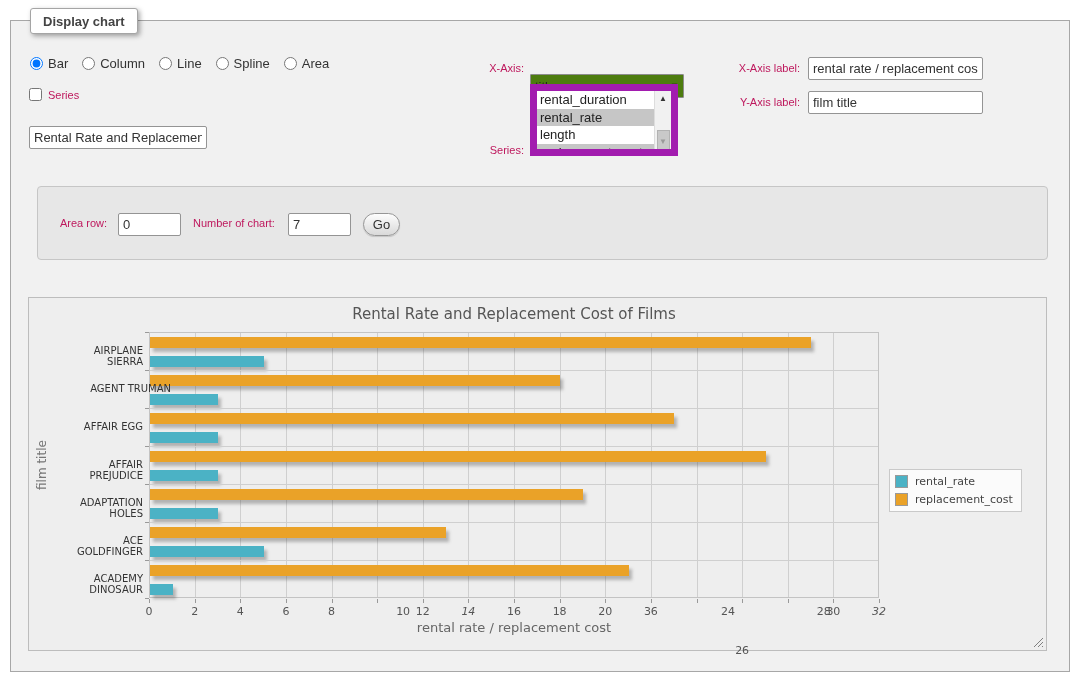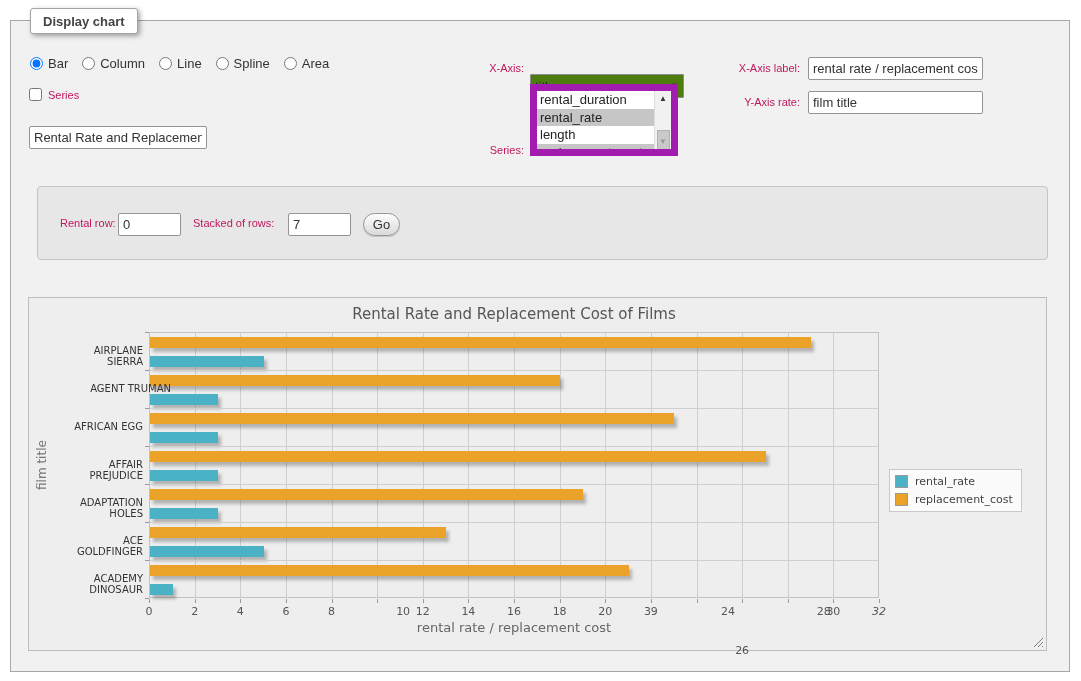--- a/index.html
+++ b/index.html
@@ -144,27 +144,27 @@
     </div>
   <div id="lbScroll">
     <span class="sb-arrow" style="top:0;color:#333;">▲</span>
     <div id="lbThumb"></div>
     <span class="sb-arrow" style="bottom:0;color:#9a9a9a;">▼</span>
   </div>
 </div>
 
 <span class="abs lbl rlbl" id="xFieldLbl">X-Axis label:</span>
 <input class="abs" type="text" id="xFieldInp" value="rental rate / replacement cost" style="">
-<span class="abs lbl rlbl" id="yFieldLbl">Y-Axis rate:</span>
+<span class="abs lbl rlbl" id="yFieldLbl">Y-Axis label:</span>
 <input class="abs" type="text" id="yFieldInp" value="film title" style="">
 
 <div class="abs" id="rowsPanel"></div>
-<span class="abs lbl" id="startLbl">Rental row:</span>
+<span class="abs lbl" id="startLbl">Area row:</span>
 <input class="abs" type="text" id="startInp" value="0" style="">
-<span class="abs lbl" id="numLbl">Stacked of rows:</span>
+<span class="abs lbl" id="numLbl">Number of chart:</span>
 <input class="abs" type="text" id="numInp" value="7" style="">
 <div class="abs" id="goBtn">Go</div>
 
 <div class="abs" id="chartBox">
   <div class="abs" id="chartTitle">Rental Rate and Replacement Cost of Films</div>
   <div class="abs" id="yAxisTitle">film title</div>
   <div class="abs" id="plot">
       <div class="vgrid" style="left: 44.625px;"></div>
       <div class="vgrid" style="left: 90.25px;"></div>
       <div class="vgrid" style="left: 135.875px;"></div>
@@ -221,45 +221,45 @@
     <div class="xlab" style="left: 211.25px;">4</div>
     <div class="xtick" style="left: 256.875px;"></div>
     <div class="xlab" style="left: 256.875px;">6</div>
     <div class="xtick" style="left: 302.5px;"></div>
     <div class="xlab" style="left: 302.5px;">8</div>
     <div class="xtick" style="left: 348.125px;"></div>
     <div class="xlab" style="left: 348.125px; margin-left: 26px;">10</div>
     <div class="xtick" style="left: 393.75px;"></div>
     <div class="xlab" style="left: 393.75px;">12</div>
     <div class="xtick" style="left: 439.375px;"></div>
-    <div class="xlab" style="left: 439.375px;">14</div>
+    <div class="xlab" style="left: 439.375px; font-style: italic;">14</div>
     <div class="xtick" style="left: 485px;"></div>
     <div class="xlab" style="left: 485px;">16</div>
     <div class="xtick" style="left: 530.625px;"></div>
     <div class="xlab" style="left: 530.625px;">18</div>
     <div class="xtick" style="left: 576.25px;"></div>
     <div class="xlab" style="left: 576.25px;">20</div>
     <div class="xtick" style="left: 621.875px;"></div>
-    <div class="xlab" style="left: 621.875px;">39</div>
+    <div class="xlab" style="left: 621.875px;">36</div>
     <div class="xtick" style="left: 667.5px;"></div>
     <div class="xlab" style="left: 699px;">24</div>
     <div class="xtick" style="left: 713.125px;"></div>
     <div class="xlab" style="left: 713.125px; margin-top: 39px;">26</div>
     <div class="xtick" style="left: 758.75px;"></div>
     <div class="xlab" style="left: 758.75px; margin-left: 36px;">28</div>
     <div class="xtick" style="left: 804.375px;"></div>
     <div class="xlab" style="left: 804.375px;">30</div>
     <div class="xtick" style="left: 850px;"></div>
     <div class="xlab" style="left: 850px; font-style: italic;">32</div>
     <div class="ytick" style="top: 34px;"></div>
     <div class="cat" style="top: 47px;">AIRPLANE SIERRA</div>
     <div class="ytick" style="top: 72px;"></div>
     <div class="cat" style="top: 85px; margin-left: 28px;">AGENT TRUMAN</div>
     <div class="ytick" style="top: 110px;"></div>
-    <div class="cat" style="top: 123px;">AFRICAN EGG</div>
+    <div class="cat" style="top: 123px;">AFFAIR EGG</div>
     <div class="ytick" style="top: 148px;"></div>
     <div class="cat" style="top: 161px;">AFFAIR PREJUDICE</div>
     <div class="ytick" style="top: 186px;"></div>
     <div class="cat" style="top: 199px;">ADAPTATION HOLES</div>
     <div class="ytick" style="top: 224px;"></div>
     <div class="cat" style="top: 237px;">ACE GOLDFINGER</div>
     <div class="ytick" style="top: 262px;"></div>
     <div class="cat" style="top: 275px;">ACADEMY DINOSAUR</div>
     <div class="ytick" style="top: 300px;"></div>
   </div>

